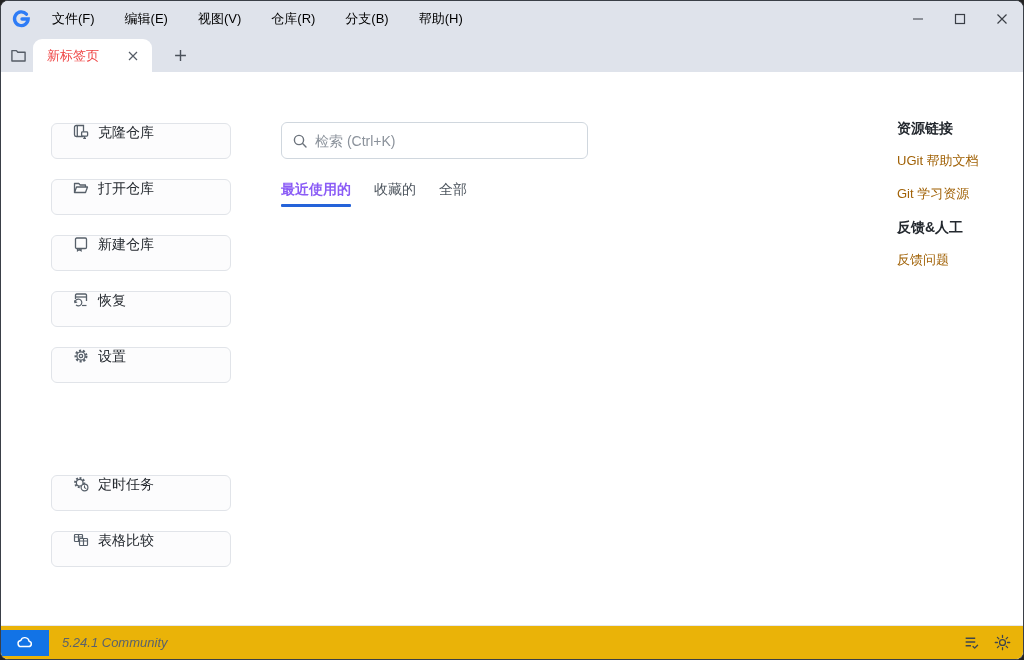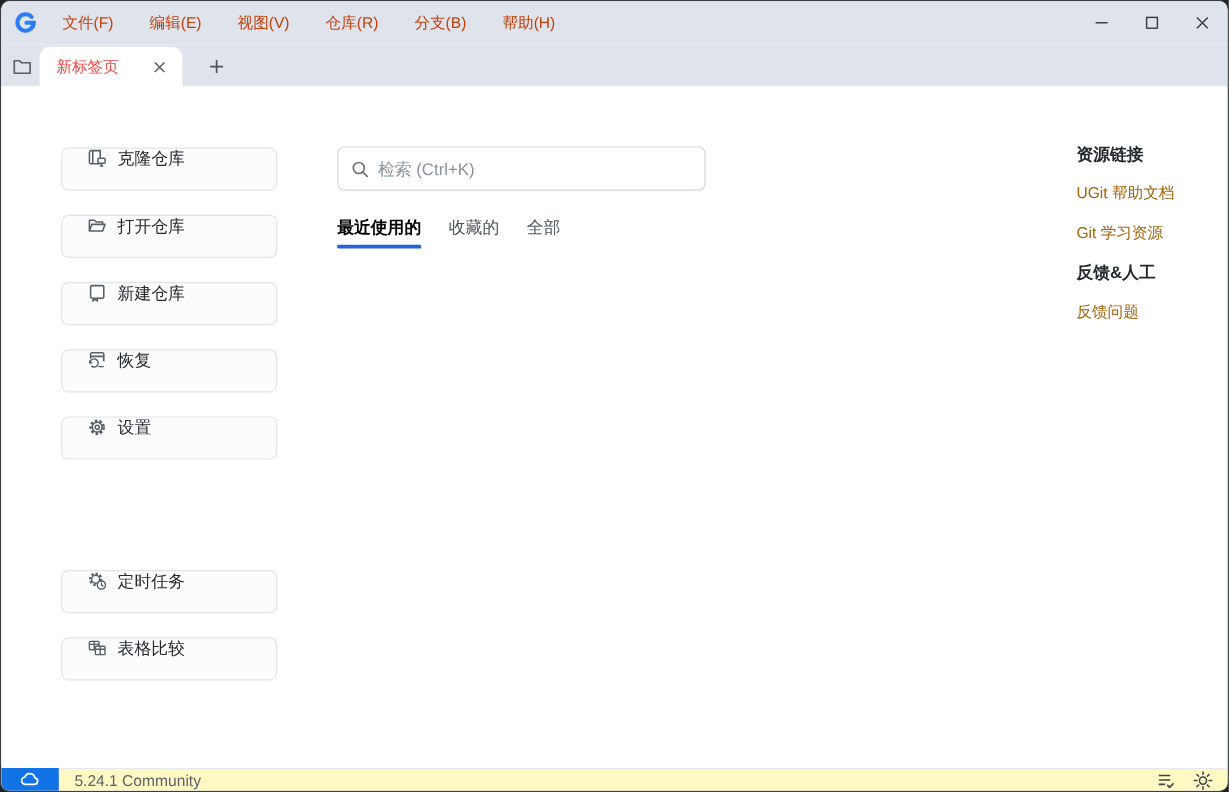--- a/index.html
+++ b/index.html
@@ -10,21 +10,21 @@
     border:1px solid #3a3f47; border-radius:8px; overflow:hidden;
     display:flex; flex-direction:column;
   }
   
   .titlebar {
     height:36px; background:#dfe3eb; display:flex; align-items:center; flex:0 0 auto;
   }
   .logo { width:22px; height:22px; margin:0 10px 0 9px; display:flex; align-items:center; justify-content:center; }
   .menus { display:flex; align-items:center; }
   .menu-item {
-    font-size:13px; color:#c2410c; padding:0 10px; margin-right:10px; height:28px;
+    font-size:13px; color:#000000; padding:0 10px; margin-right:10px; height:28px;
     display:flex; align-items:center; border-radius:4px; cursor:default; white-space:nowrap;
   }
   .win-controls { margin-left:auto; display:flex; height:36px; }
   .win-btn { width:42px; height:36px; display:flex; align-items:center; justify-content:center; }
   .win-btn svg { display:block; }
   
   .tabbar { height:35px; background:#dfe3eb; display:flex; align-items:flex-end; flex:0 0 auto; }
   .folder-btn { width:30px; height:33px; display:flex; align-items:center; justify-content:center; margin-left:2px; }
   .tab {
     width:119px; height:33px; background:#ffffff; border-radius:9px 9px 0 0;
@@ -49,32 +49,32 @@
     display:flex; align-items:center; padding:0 10px;
   }
   .searchbox svg { flex:0 0 auto; margin-right:7px; }
   .searchbox input {
     border:none; outline:none; flex:1; font-size:14px; color:#ef4444; background:transparent;
     font-family:"Liberation Sans","DejaVu Sans",sans-serif;
   }
   .searchbox input::placeholder { color:#8b929b; }
   .filter-tabs { display:flex; margin-top:22px; align-items:flex-start; }
   .filter-tab { margin-right:23px; font-size:14px; color:#4d555e; padding-bottom:8px; position:relative; cursor:pointer; white-space:nowrap; }
-  .filter-tab.active { color:#000000; font-weight:bold; }
+  .filter-tab.active { color:#8b5cf6; font-weight:bold; }
   .filter-tab.active .underline {
     position:absolute; left:0; right:0; bottom:0; height:3px; background:#2563d9; border-radius:1px;
   }
   .right-col { position:absolute; left:896px; top:48px; width:120px; }
   .rc-title { font-size:14px; font-weight:bold; color:#24292f; margin-bottom:14px; white-space:nowrap; }
   .rc-link { font-size:13px; color:#a16207; margin-bottom:15px; cursor:pointer; white-space:nowrap; }
   .rc-section { margin-bottom:16px; }
   
   .statusbar {
-    height:19px; flex:0 0 auto; background:#fef9c3; border-top:1px solid #e5e8ec;
-    display:flex; align-items:center;
+    height:34px; flex:0 0 auto; background:#eab308; border-top:1px solid #e5e8ec;
+    display:flex; align-items:center;font-style:italic;
   }
   .cloud-seg { width:48px; height:26px; background:#1273e6; display:flex; align-items:center; justify-content:center; }
   .version { font-size:13px; color:#5b626b; margin-left:13px; white-space:nowrap; }
   .sb-right { margin-left:auto; display:flex; align-items:center; gap:13px; margin-right:12px; }
   .sb-icon { width:18px; height:18px; display:flex; align-items:center; justify-content:center; }
 </style>
 </head>
 <body>
 
 <div class="window">

